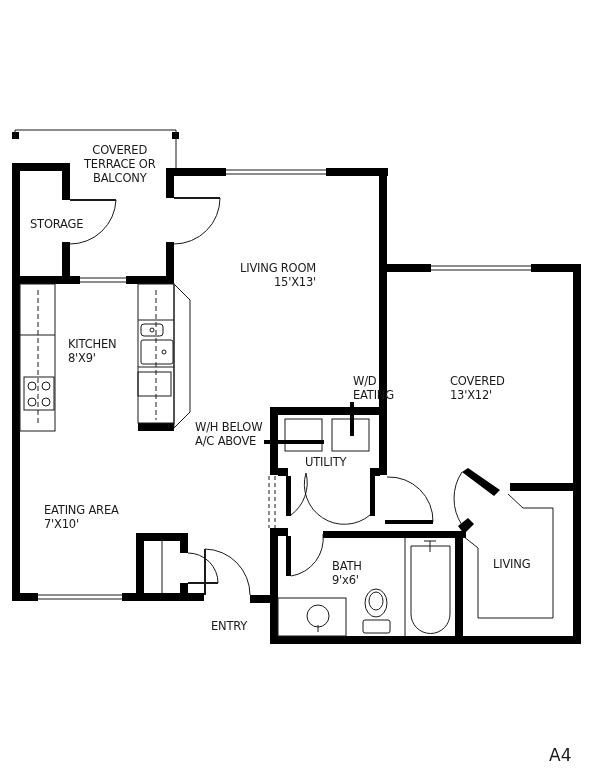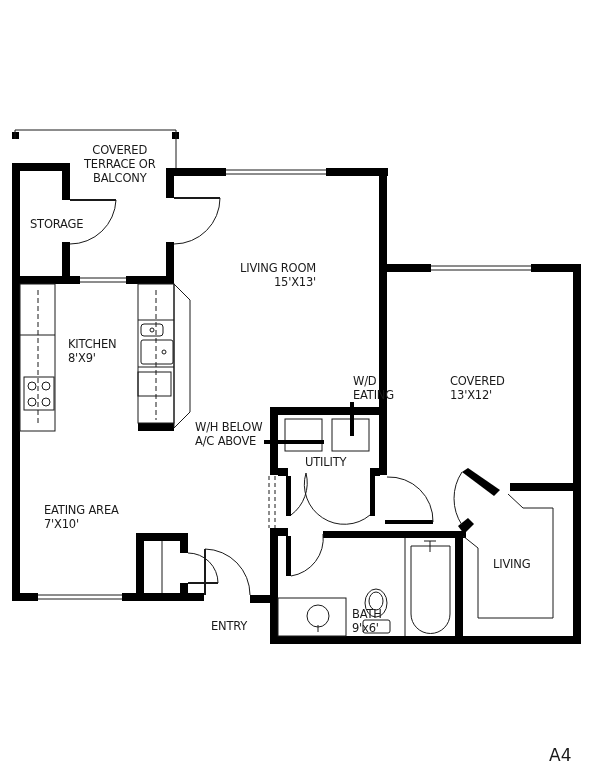--- a/index.html
+++ b/index.html
@@ -180,21 +180,21 @@
   <span>W/H BELOW</span>
   <span>A/C ABOVE</span>
 </div>
 <div class="lbl" style="left:305px;top:455px;text-align:right;">
   <span>UTILITY</span>
 </div>
 <div class="lbl" style="left:44px;top:503px;">
   <span>EATING AREA</span>
   <span>7'X10'</span>
 </div>
-<div class="lbl" style="left:352px;top:559px;margin-top:48px;">
+<div class="lbl" style="left:332px;top:559px;">
   <span>BATH</span>
   <span>9'x6'</span>
 </div>
 <div class="lbl" style="left:493px;top:557px;">
   <span>LIVING</span>
 </div>
 <div class="lbl" style="left:211px;top:619px;">
   <span>ENTRY</span>
 </div>
 

